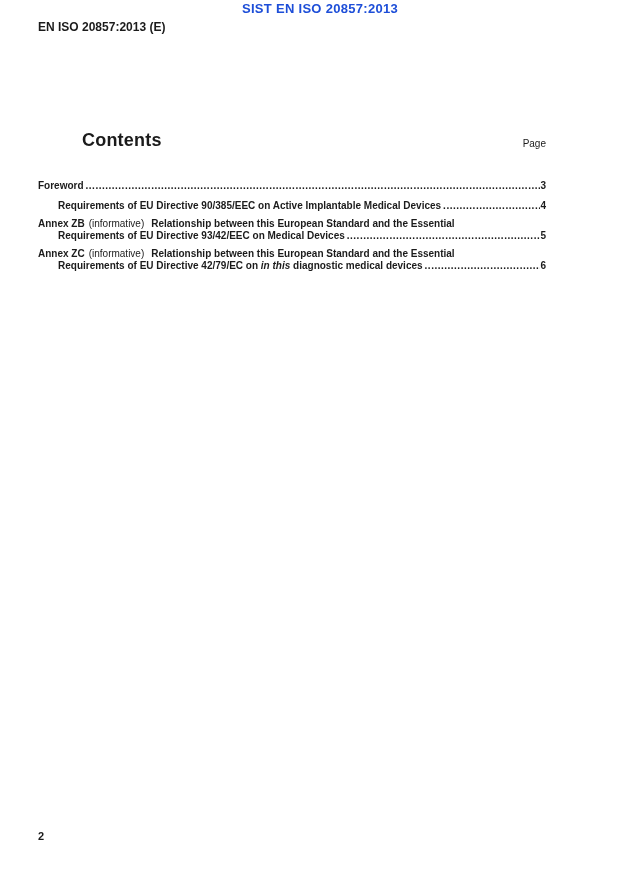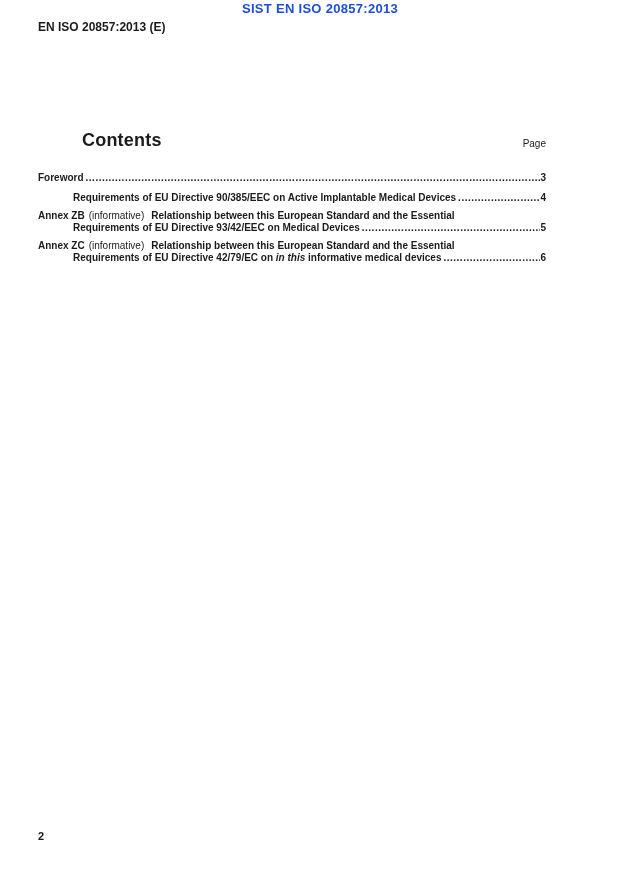--- a/index.html
+++ b/index.html
@@ -71,25 +71,25 @@
   }
   .toc-text { white-space: nowrap; padding-right: 2px; }
   .leader {
     flex: 1;
     overflow: hidden;
     white-space: nowrap;
     letter-spacing: 0.5px;
     min-width: 8px;
   }
   .pg { white-space: nowrap; }
-  .foreword-row { margin-bottom: 8px; }
+  .foreword-row { margin-bottom: 8px; margin-top: 8px; }
   .entry { margin-bottom: 6px; }
   .entry-line1 { white-space: nowrap; }
   .qualifier { font-weight: normal; margin-left: 4px; margin-right: 7px; }
-  .entry-line2 { margin-left: 35px; }
+  .entry-line2 { margin-left: 20px; }
   .it { font-style: italic; }
   .footer-page-number {
     position: absolute;
     top: 830px;
     left: 38px;
     font-size: 11px;
     font-weight: bold;
   }
 </style>
 </head>
@@ -131,21 +131,21 @@
         <span class="leader">................................................................................................................................................................................................................................................................................................................................................................................................................</span>
         <span class="pg">5</span>
       </div>
     </div>
 
     <div class="entry">
       <div class="entry-line1">
         <span>Annex ZC</span><span class="qualifier">(informative)</span><span>Relationship between this European Standard and the Essential</span>
       </div>
       <div class="toc-row entry-line2">
-        <span class="toc-text"><span>Requirements of EU Directive 42/79/EC on </span><span class="it">in this</span><span> informative medical devices</span></span>
+        <span class="toc-text"><span>Requirements of EU Directive 42/79/EC on </span><span class="it">in this</span><span> diagnostic medical devices</span></span>
         <span class="leader">................................................................................................................................................................................................................................................................................................................................................................................................................</span>
         <span class="pg">6</span>
       </div>
     </div>
 
   </div>
 
   <div class="footer-page-number">2</div>
 
 </div>

